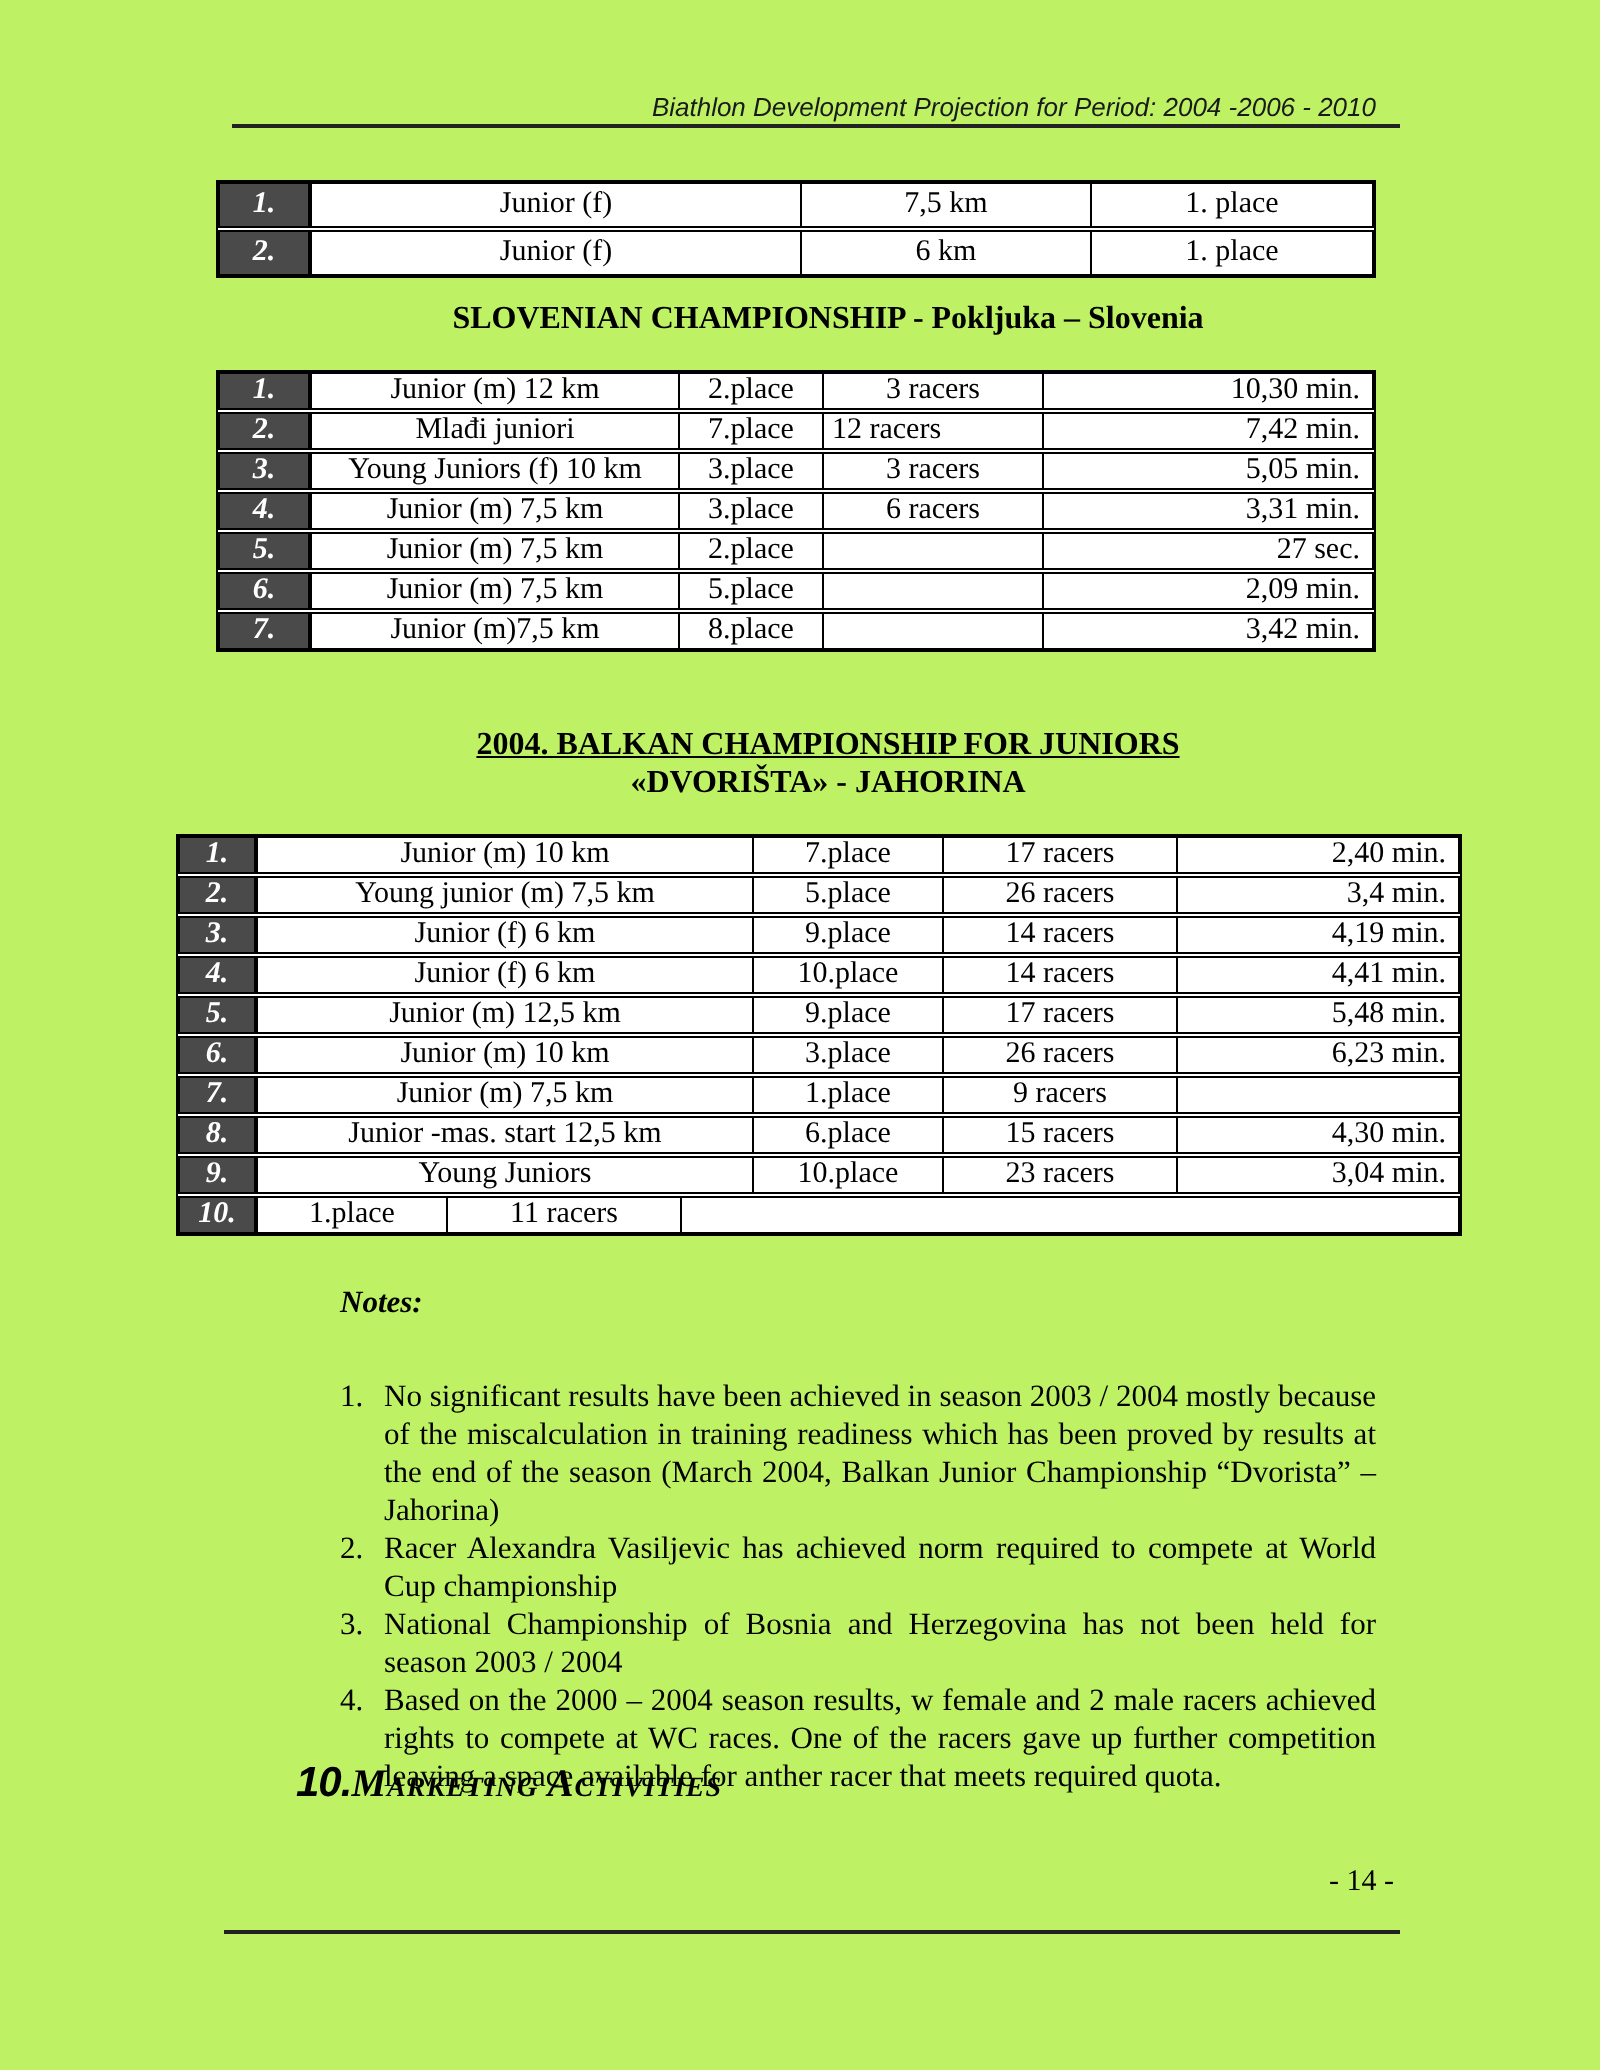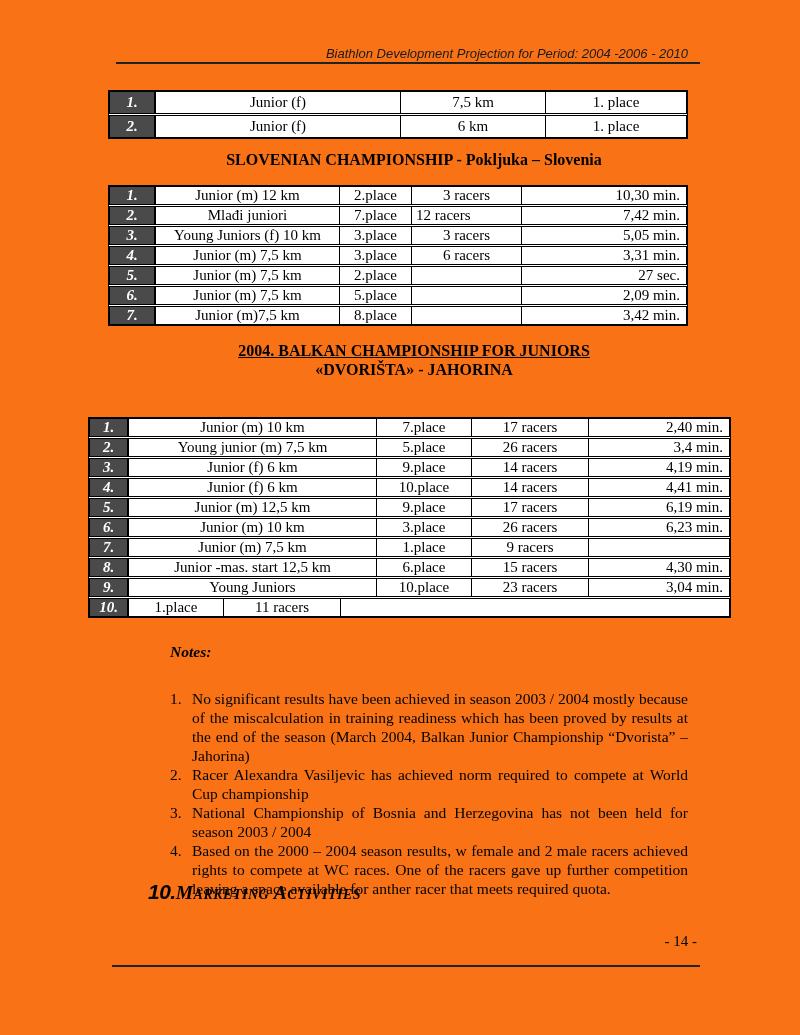--- a/index.html
+++ b/index.html
@@ -1,18 +1,18 @@
 <!DOCTYPE html>
 <html><head>
 <meta charset="utf-8">
 <style>
   * { margin:0; padding:0; box-sizing:border-box; }
   html,body { background:#ffffff; }
   .page {
-    position:relative; width:800px; height:1035px; background:#f97316;
+    position:relative; width:800px; height:1035px; background:#bef264;
     font-family:"Liberation Serif", serif; color:#000; overflow:hidden;
   }
   
   #header-text {
     position:absolute; top:46px; right:112px;
     font-family:"Liberation Sans", sans-serif; font-style:italic;
     font-size:13px; color:#1a1a1a; white-space:nowrap;
   }
   .rule { position:absolute; height:2px; background:#222; }
   #header-rule { left:116px; top:62px; width:584px; }
@@ -41,21 +41,21 @@
   .t3 .c0{width:39px;} .t3 .c1{width:248px;} .t3 .c2{width:95px;}  .t3 .c3{width:117px;}
   .t2 .c4, .t3 .c4 { text-align:right; padding-right:6px; }
 
   
   .h-center {
     position:absolute; left:0; width:100%; text-align:center;
     font-weight:bold; font-size:16px; line-height:19px;padding-left:28px;
   }
   #h-slovenian { top:150px; }
   #h-balkan { top:341px; }
-  #h-balkan .u { text-decoration:underline; }
+  #h-balkan .u { text-decoration:underline;margin-top:22px; }
 
   
   #notes { position:absolute; left:170px; top:642px; width:518px; font-size:15.5px; line-height:19px; }
   .notes-heading { font-weight:bold; font-style:italic; margin-bottom:28px; }
   .note-item { display:flex; }
   .note-num { width:22px; flex:none; }
   .note-text { flex:1; text-align:justify; }
 
   
   #h-marketing { position:absolute; left:148px; top:880px; white-space:nowrap; }
@@ -180,21 +180,21 @@
         <div class="t-cell c1">Junior (f) 6 km</div>
         <div class="t-cell c2">10.place</div>
         <div class="t-cell c3">14 racers</div>
         <div class="t-cell c4">4,41 min.</div>
       </div>
       <div class="t-row">
         <div class="t-cell c0 num">5.</div>
         <div class="t-cell c1">Junior (m) 12,5 km</div>
         <div class="t-cell c2">9.place</div>
         <div class="t-cell c3">17 racers</div>
-        <div class="t-cell c4">6,19 min.</div>
+        <div class="t-cell c4">5,48 min.</div>
       </div>
       <div class="t-row">
         <div class="t-cell c0 num">6.</div>
         <div class="t-cell c1">Junior (m) 10 km</div>
         <div class="t-cell c2">3.place</div>
         <div class="t-cell c3">26 racers</div>
         <div class="t-cell c4">6,23 min.</div>
       </div>
       <div class="t-row">
         <div class="t-cell c0 num">7.</div>

